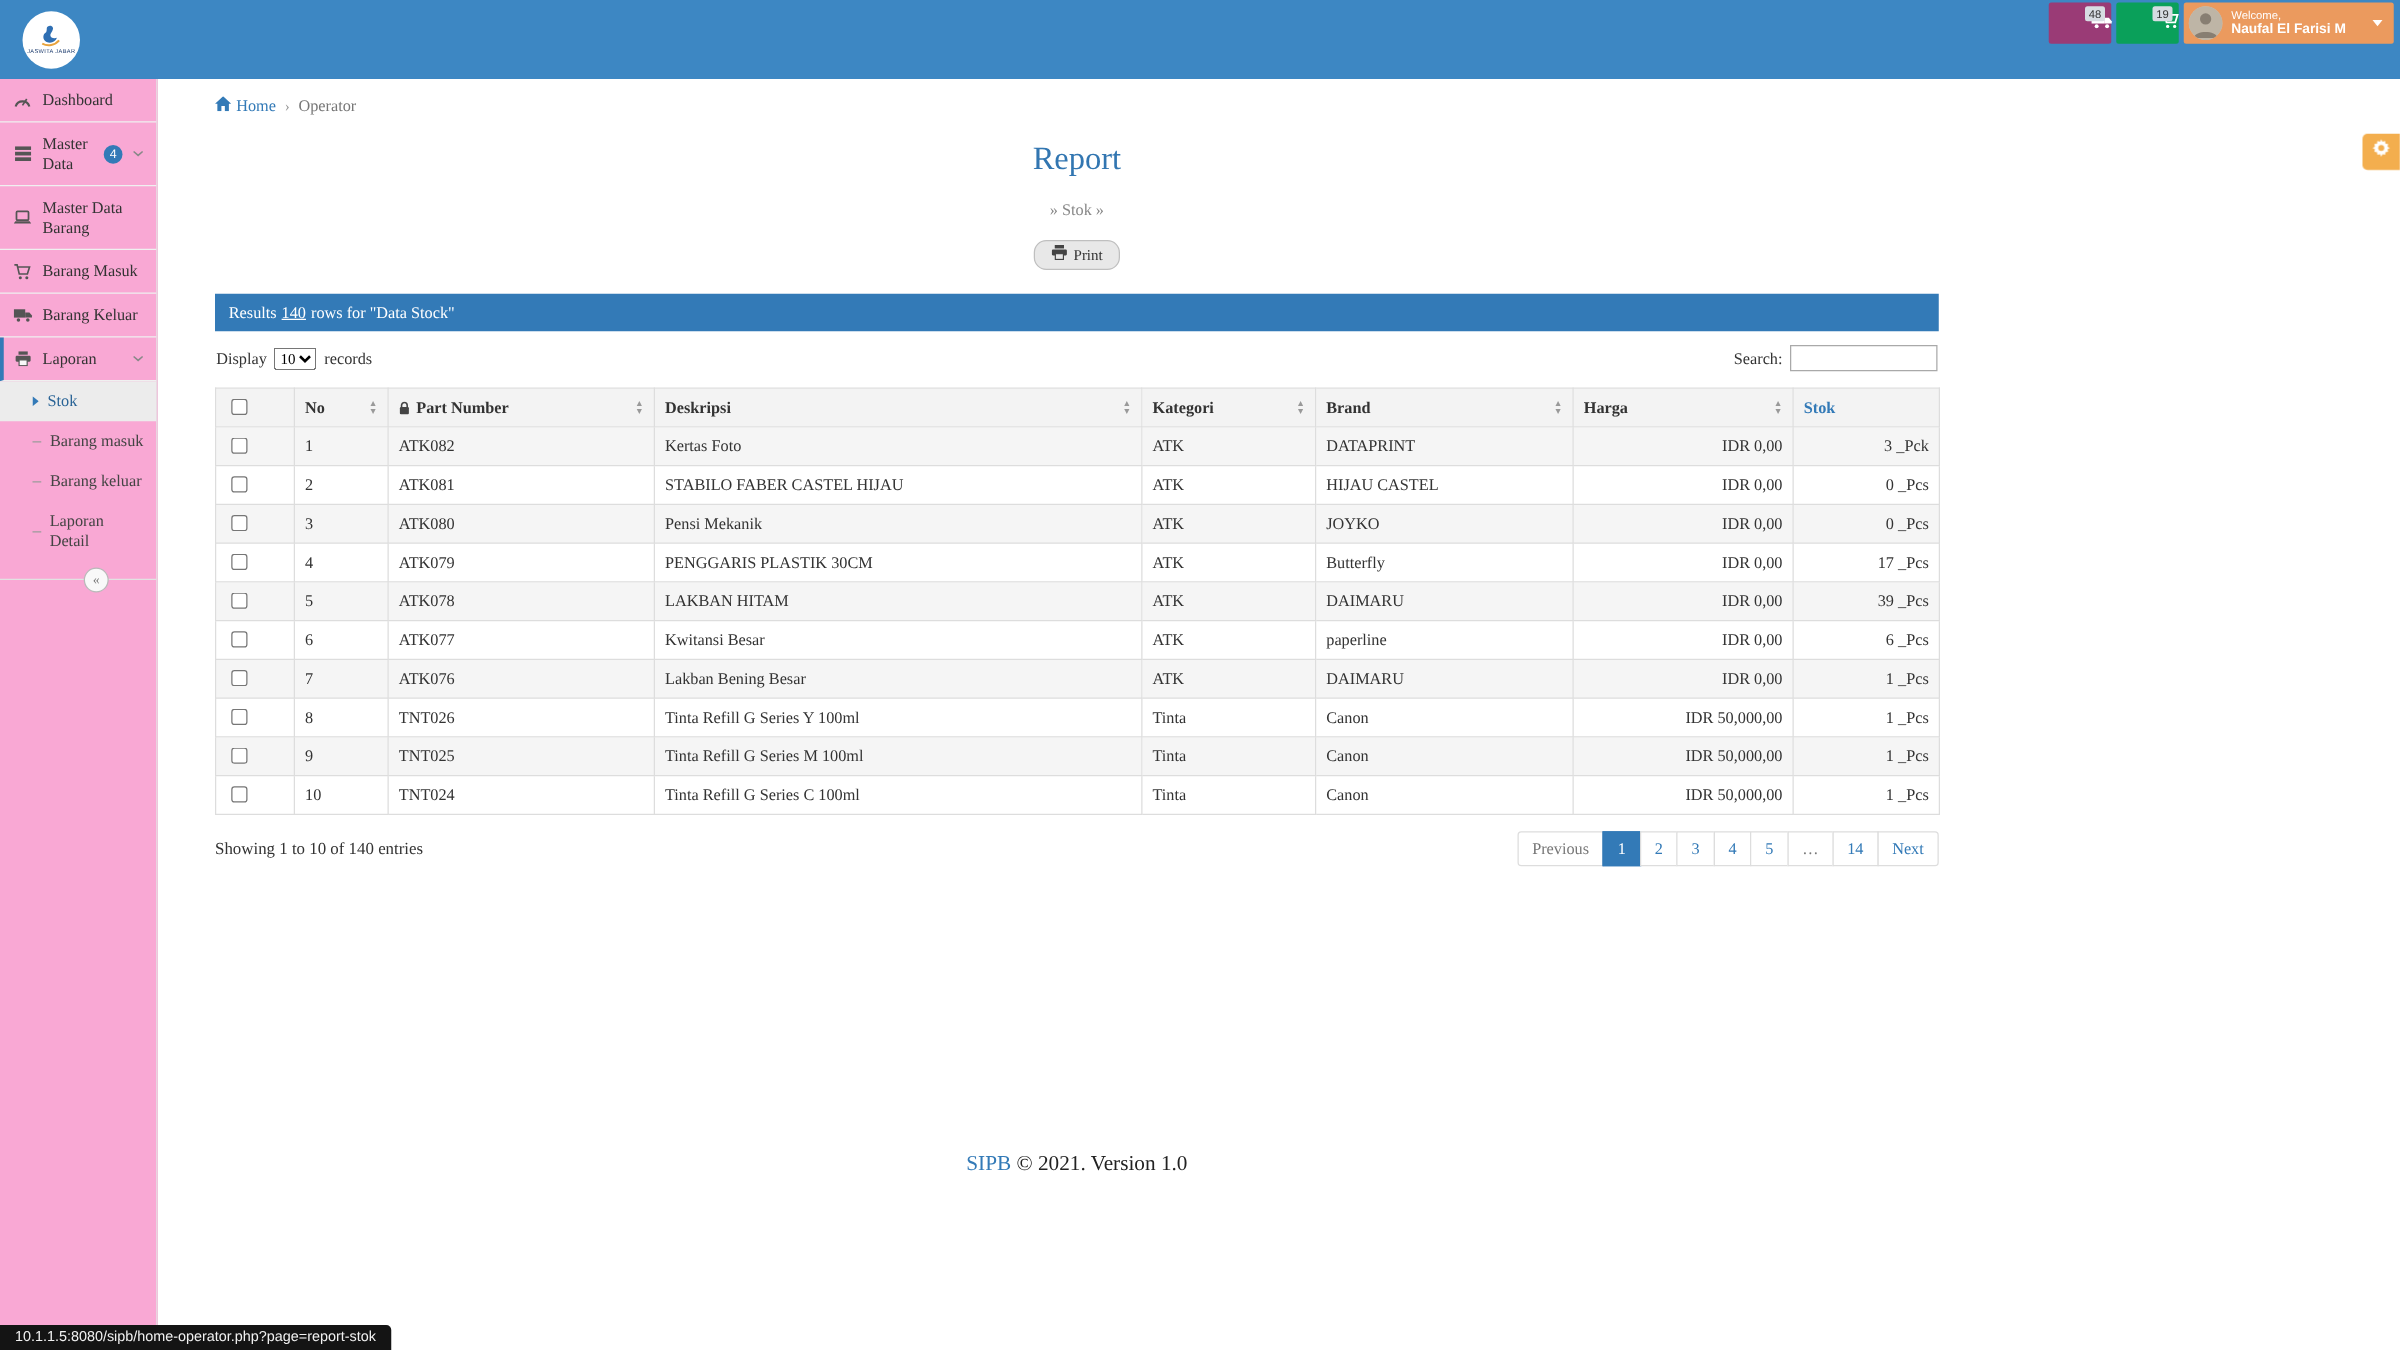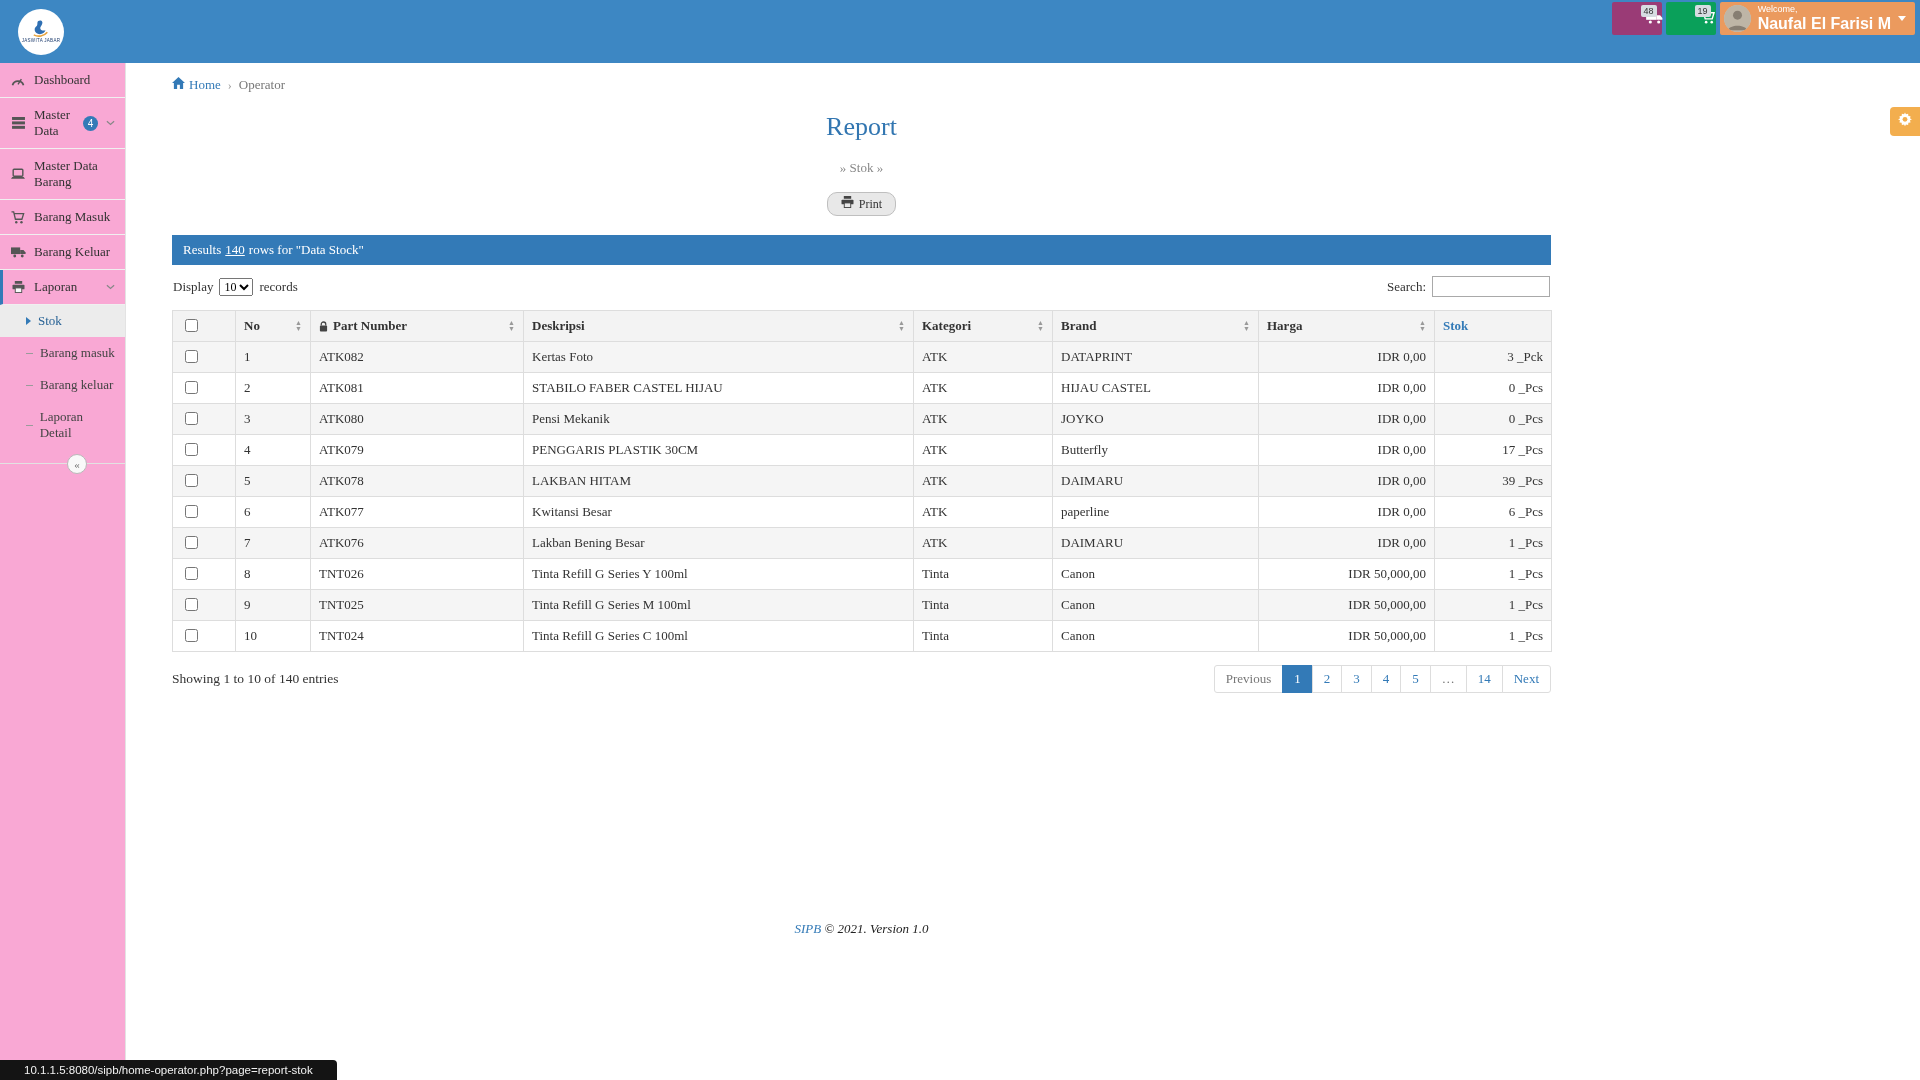--- a/index.html
+++ b/index.html
@@ -24,21 +24,21 @@
   .tb-box.purple{background:var(--badge-purple);}
   .tb-box.green{background:var(--badge-green);}
   .tb-badge{position:absolute;top:3px;right:5px;background:#d7dce2;color:#333;font-size:9px;
     font-family:"Liberation Sans",sans-serif;padding:0 3px;border-radius:2px;line-height:12px;}
   .user-box{background:var(--user-orange);height:33px;border-radius:2px;display:flex;
     align-items:center;padding:0 9px 0 4px;gap:7px;min-width:168px;cursor:pointer;}
   .avatar{width:27px;height:27px;border-radius:50%;overflow:hidden;flex:none;background:#c8c2b8;}
   .user-text{display:flex;flex-direction:column;color:#fff;line-height:1.2;
     font-family:"Liberation Sans",sans-serif;}
   .welcome{font-size:9px;}
-  .uname{font-size:16px;font-weight:bold;white-space:nowrap;}
+  .uname{font-size:11px;font-weight:bold;white-space:nowrap;}
   .caret{width:0;height:0;border-left:4px solid transparent;border-right:4px solid transparent;
     border-top:5px solid #fff;margin-left:auto;}
 
   
   .sidebar{position:fixed;top:63px;left:0;bottom:0;width:126px;background:#f9a8d4;
     border-right:1px solid #e3e3e3;font-size:13px;z-index:10;}
   .sb-item{display:flex;align-items:center;gap:8px;padding:9px 10px;border-bottom:1px solid #f0f0f0;
     color:#333;cursor:pointer;}
   .sb-icon{width:16px;color:#555;display:inline-flex;justify-content:center;flex:none;}
   .sb-item.active-parent{border-left:3px solid var(--accent-blue);padding-left:7px;}
@@ -94,25 +94,25 @@
 
   .tfoot-row{display:flex;justify-content:space-between;align-items:center;margin-top:13px;font-size:13.5px;}
   .pagination{display:flex;}
   .page-btn{border:1px solid #ddd;padding:5px 11px;margin-left:-1px;color:var(--accent-blue);
     font-size:13px;background:#fff;cursor:pointer;}
   .page-btn.active{background:var(--accent-blue);color:#fff;border-color:var(--accent-blue);}
   .page-btn.disabled,.page-btn.gap{color:#777;cursor:default;}
   .page-btn:first-child{border-radius:3px 0 0 3px;}
   .page-btn:last-child{border-radius:0 3px 3px 0;}
 
-  .page-footer{text-align:center;margin-top:228px;font-size:13px;color:#222;font-style:italic;}
+  .page-footer{text-align:center;margin-top:228px;font-size:17px;color:#222;}
   .page-footer a{color:var(--accent-blue);text-decoration:none;cursor:pointer;}
 
   .status-bar{position:fixed;left:0;bottom:0;background:#141414;color:#f1f1f1;
-    font-family:"Liberation Sans",sans-serif;font-size:11.5px;padding:4px 24px;
+    font-family:"Liberation Sans",sans-serif;font-size:11.5px;padding:4px 12px;
     border-radius:0 4px 0 0;z-index:30;}
 </style>
 </head>
 <body>
 
 <header class="topbar">
   <div class="logo">
     <svg width="24" height="18" viewBox="0 0 26 20">
       <path d="M9 3c0-2.6 4.6-3.4 5.4-.8.7 2-1 3.8-1.9 5.6-1.3 2.8 1.8 4.6 5.5 3.6-1 3.6-5.6 5.4-9.2 3.6-3.6-1.8-3.6-6.3-.9-8.1.9-.7 1.1-2 1.1-3.9z" fill="#2f6fb3"></path>
       <path d="M5 16.5c4.8 2.6 11.3 1.7 15-2.8" fill="none" stroke="#e8a33d" stroke-width="1.8"></path>

